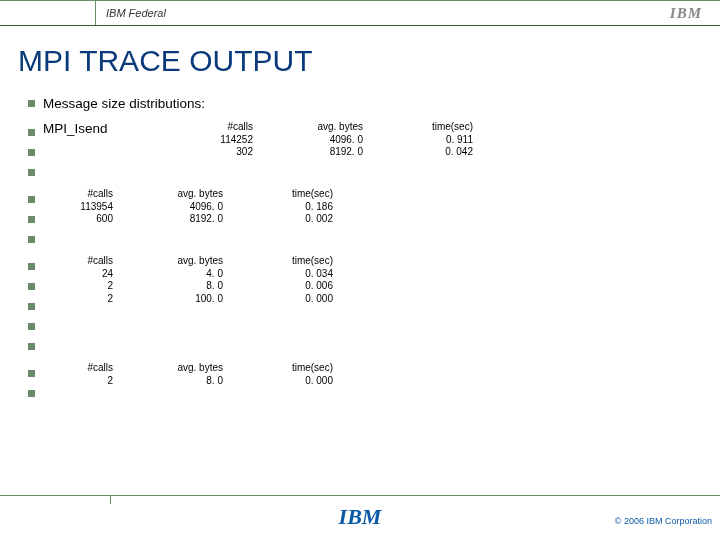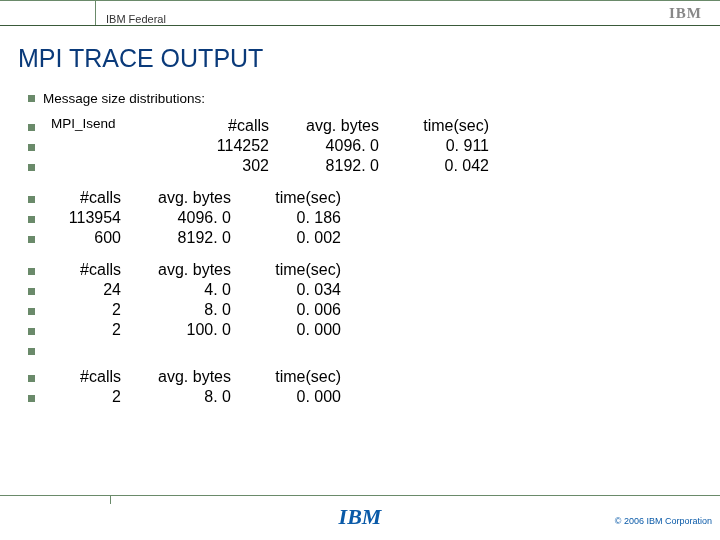--- a/index.html
+++ b/index.html
@@ -9,23 +9,24 @@
     background: #fff;
     font-family: Arial, Helvetica, sans-serif;
     position: relative;
     overflow: hidden;
   }
   .topbar {
     height: 24px;
     border-top: 1px solid #6a8a6a;
     border-bottom: 1.5px solid #3a5a3a;
     display: flex;
-    align-items: flex-end;
+    align-items: center;
     position: relative;
     padding-left: 100px;
+    font-style: italic;
   }
   .topbar-left-tick, .topbar-right-tick {
     position: absolute;
     top: 0;
     height: 24px;
     width: 1px;
     background: #6a8a6a;
   }
   .topbar-left-tick { left: 95px; }
   .topbar-label {
@@ -37,21 +38,21 @@
     position: absolute;
     right: 18px;
     top: 4px;
     color: #888;
     font-size: 15px;
     font-weight: 900;
     font-family: Georgia, 'Times New Roman', serif;
     letter-spacing: 1px;
   }
   .title {
-    font-size: 25px;
+    font-size: 30px;
     color: #0a3a7a;
     margin: 18px 18px 18px 18px;
     font-weight: 400;
   }
   .content {
     margin: 0 28px 0 28px;
     font-size: 13.5px;
     color: #000;
   }
   .section-label {
@@ -64,21 +65,20 @@
     width: 7px;
     height: 7px;
     background: #6a8a6a;
     margin-right: 8px;
     margin-top: 4px;
     flex: 0 0 7px;
   }
   .block {
     display: flex;
     margin-bottom: 12px;
-    gap: 8px;
   }
   .block-bullets {
     width: 15px;
     display: flex;
     flex-direction: column;
     gap: 9px;
     padding-top: 4px;
   }
   .block-name {
     width: 140px;
@@ -86,21 +86,21 @@
     padding-top: 0;
   }
   .block-cols {
     display: flex;
   }
   .col {
     text-align: right;
     white-space: pre;
     font-family: Arial, sans-serif;
     line-height: 1.25;
-    font-size: 16px;
+    font-size: 10px;
   }
   .col.calls { width: 70px; }
   .col.bytes { width: 110px; }
   .col.time  { width: 110px; }
 
   .footer-bar {
     position: absolute;
     left: 0;
     width: 720px;
     bottom: 36px;

